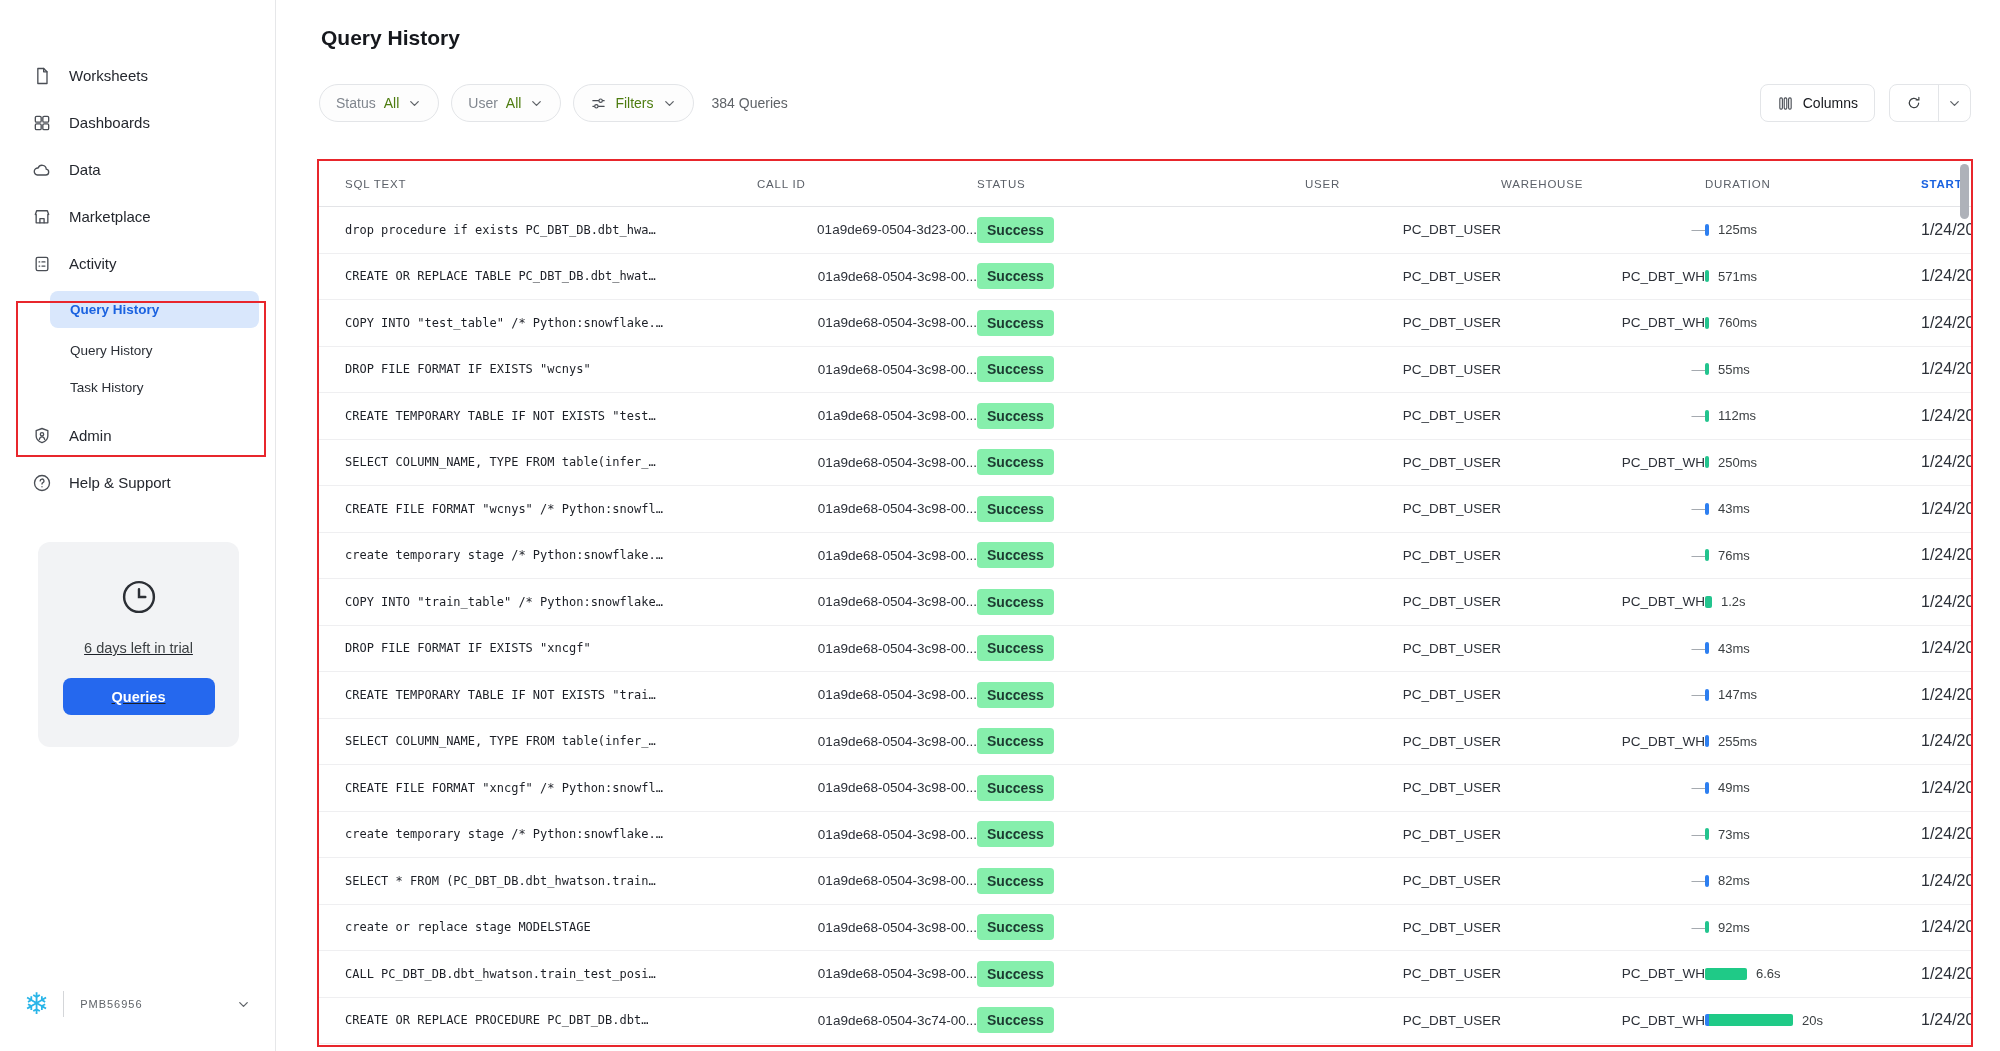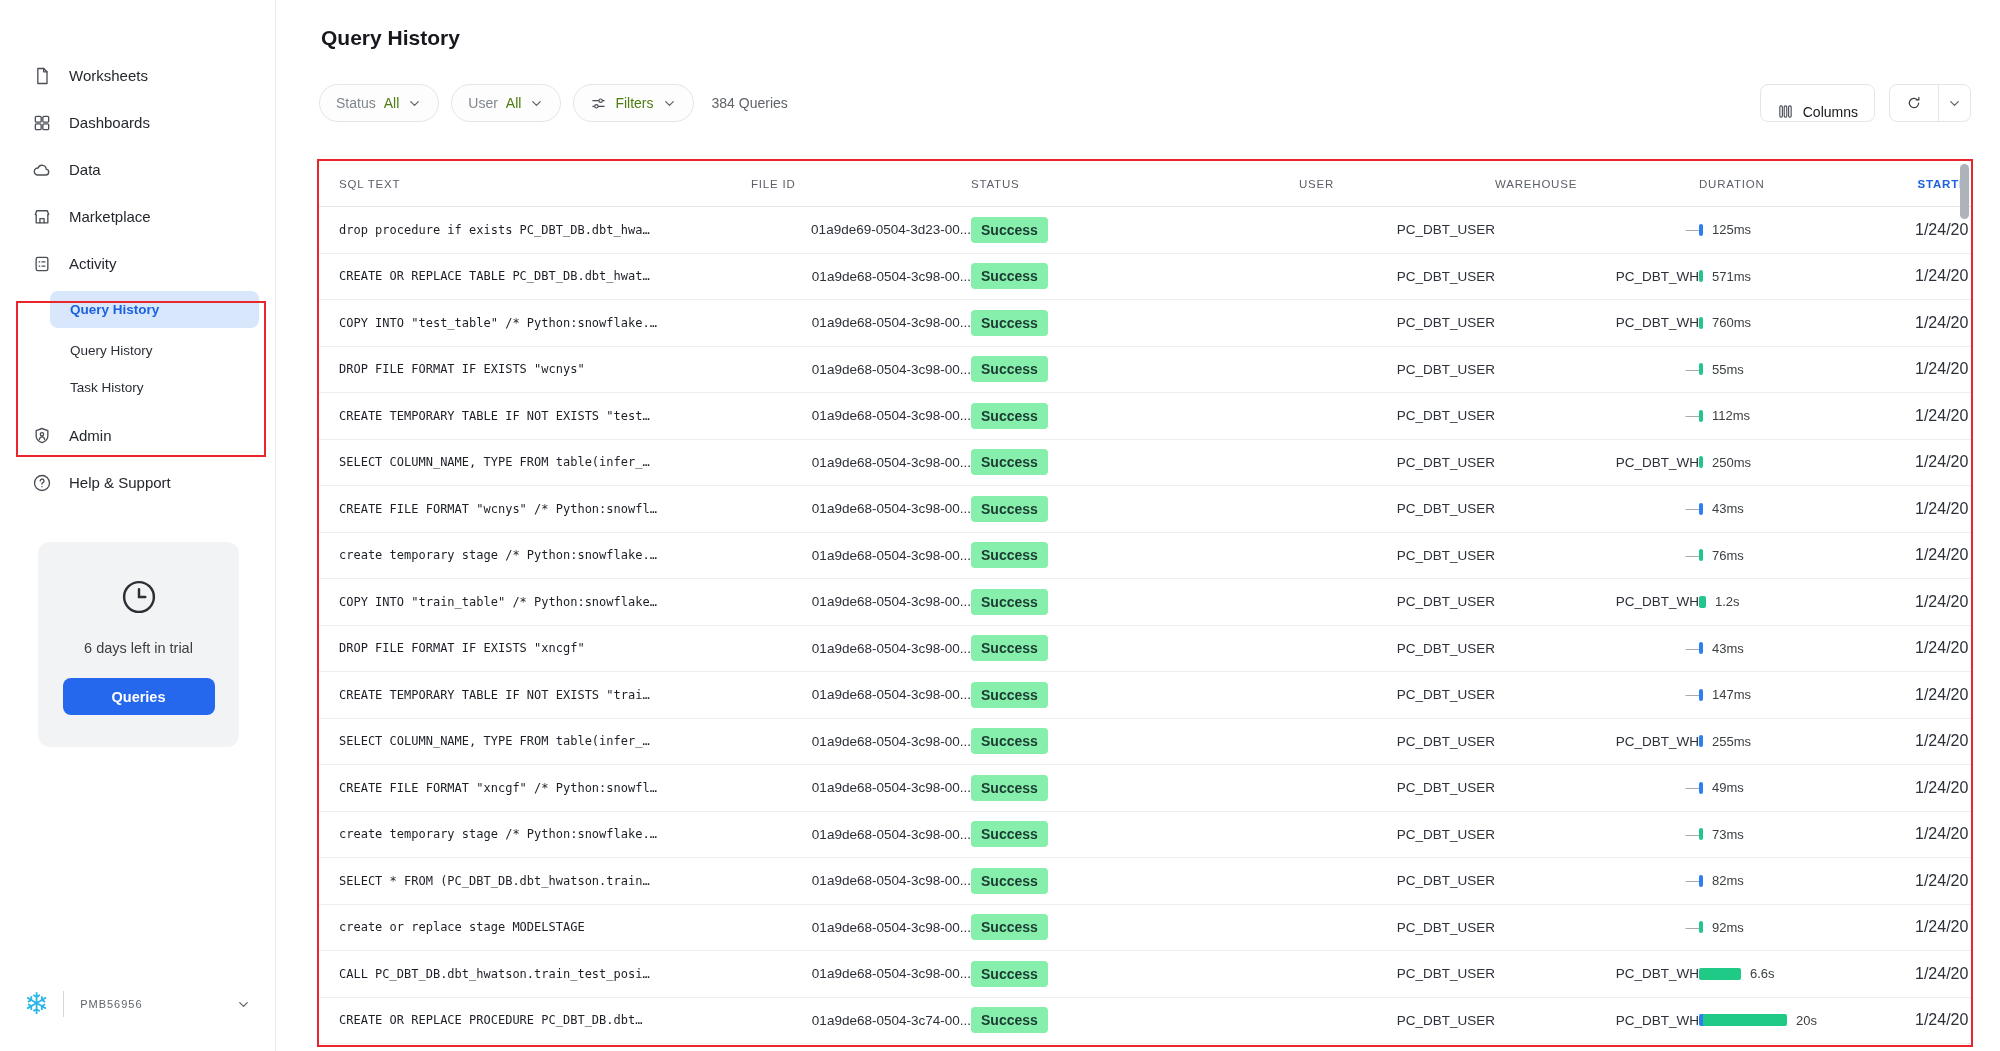--- a/index.html
+++ b/index.html
@@ -17,21 +17,21 @@
   .account-chev { position:absolute; right:22px; top:42px; }
 
   .nav { margin-top:52px; }
   .nav-item { display:flex; align-items:center; height:47px; padding-left:32px; cursor:pointer; }
   .nav-item .icn { width:20px; height:20px; margin-right:17px; flex:0 0 auto; }
   .nav-item span.lbl { font-size:15px; color:#24272e; }
   .subnav { padding:2px 0 6px 0; }
   .subitem { display:flex; align-items:center; height:37px; padding-left:70px; font-size:13.5px; color:#2b2f36; cursor:pointer; }
   .subitem.active { margin:2px 16px 4px 50px; padding-left:20px; height:37px; background:#d9e7fc; border-radius:8px; color:#1a62e0; font-weight:700; }
 
-  .trial-card { margin:36px 36px 0 38px; background:#f2f3f5; border-radius:12px; padding:34px 16px 32px; display:flex; flex-direction:column; align-items:center; }
+  .trial-card { margin:36px 36px 0 38px; background:#f2f3f5; border-radius:12px; padding:34px 16px 32px; display:flex; flex-direction:column; align-items:center;text-decoration:underline; }
   .trial-msg { margin-top:22px; font-size:14.5px; color:#3c4043; }
   .upgrade-btn { margin-top:22px; width:152px; height:37px; background:#2568ee; color:#fff; font-size:14.5px; font-weight:700; border:none; border-radius:8px; cursor:pointer; font-family:inherit; }
 
   .side-footer { margin-top:auto; display:flex; align-items:center; padding:0 24px 32px 24px; }
   .sf-logo { font-size:30px; color:#29b5e8; line-height:1; }
   .sf-div { width:1px; height:26px; background:#d4d6d9; margin:0 16px 0 14px; }
   .sf-acct { font-size:11px; letter-spacing:1px; color:#5f6368; }
   .sf-chev { margin-left:auto; }
 
   svg.icn { fill:none; stroke:#4a4e55; stroke-width:1.6; stroke-linecap:round; stroke-linejoin:round; }
@@ -41,32 +41,32 @@
   .main { position:absolute; left:277px; top:0; width:1723px; height:1051px; padding:26px 0 0 42px; }
   .page-title { font-size:21px; font-weight:700; color:#16181d; margin-left:2px; }
 
   .toolbar { display:flex; align-items:center; margin-top:34px; width:1652px; }
   .pill { display:flex; align-items:center; height:38px; padding:0 16px; border:1px solid #e3e5e8; border-radius:19px; background:#fdfdfd; margin-right:12px; cursor:pointer; }
   .pill .plabel { font-size:14px; color:#80868e; margin-right:8px; }
   .pill .pvalue { font-size:14px; font-weight:400; color:#4d7c0f; margin-right:8px; }
   .pill svg.icn { width:17px; height:17px; margin-right:8px; }
   .queries-count { font-size:14px; color:#5f6368; margin-left:6px; }
   .tb-right { margin-left:auto; display:flex; align-items:center; }
-  .columns-btn { display:flex; align-items:flex-end; height:38px; padding:1px 16px; border:1px solid #e3e5e8; border-radius:8px; background:#fff; cursor:pointer; font-family:inherit; }
+  .columns-btn { display:flex; align-items:center; height:38px; padding:1px 16px; border:1px solid #e3e5e8; border-radius:8px; background:#fff; cursor:pointer; font-family:inherit; }
   .columns-btn svg.icn { width:17px; height:17px; margin-right:9px; }
   .columns-btn .clabel { font-size:14px; font-weight:500; color:#16181d; }
   .split-btn { display:flex; align-items:stretch; height:38px; border:1px solid #e3e5e8; border-radius:8px; margin-left:14px; overflow:hidden; background:#fff; }
   .split-seg { display:flex; align-items:center; justify-content:center; cursor:pointer; }
   .seg-refresh { width:48px; }
   .seg-dd { width:32px; border-left:1px solid #e3e5e8; }
   .seg-refresh svg { width:16px; height:16px; fill:none; stroke:#3c4043; stroke-width:1.8; stroke-linecap:round; }
 
   
   .table-wrapper { position:absolute; left:42px; top:161px; width:1652px; height:884px; background:#fff; overflow:hidden; }
-  .thead-row, .trow { display:grid; grid-template-columns:412px 220px 328px 196px 204px 216px 1fr; align-items:center; padding-left:20px; }
+  .thead-row, .trow { display:grid; grid-template-columns:412px 220px 328px 196px 204px 216px 1fr; align-items:center; padding-left:26px; }
   .thead-row { height:46px; border-bottom:1px solid #e3e4e7; }
   .hc { font-size:11.5px; letter-spacing:.8px; color:#5b6068; font-weight:500; white-space:nowrap; }
   .hc.start { color:#1a62e0; font-weight:700; text-align:right; padding-right:8px; overflow:hidden; }
   .trow { height:46.5px; border-bottom:1px solid #efeff1; cursor:pointer; }
   .c-sql { font-family:"DejaVu Sans Mono", monospace; font-size:12px; color:#1c1f26; white-space:nowrap; overflow:hidden; padding-right:24px; }
   .c-qid, .c-user, .c-wh { font-size:13.5px; color:#2c3038; white-space:nowrap; overflow:hidden;text-align:right; }
   .c-wh.dash { color:#9aa0a6; }
   .badge { display:inline-block; background:#86efac; color:#1c3a31; font-size:14px; font-weight:700; padding:5px 10px; border-radius:4px; }
   .c-dur { display:flex; align-items:center; }
   .dbar { display:inline-block; height:12px; border-radius:2px; margin-right:9px; flex:0 0 auto; }
@@ -228,21 +228,21 @@
                 <polyline points="6 9 12 15 18 9"></polyline>
               </svg>
           </div>
         </div>
       </div>
     </div>
 
     <div class="table-wrapper">
       <div class="thead-row">
         <div class="hc">SQL TEXT</div>
-        <div class="hc">FILE ID</div>
+        <div class="hc">CALL ID</div>
         <div class="hc">STATUS</div>
         <div class="hc">USER</div>
         <div class="hc">WAREHOUSE</div>
         <div class="hc">DURATION</div>
         <div class="hc start">STARTI</div>
       </div>
       <div>
           <div class="trow">
             <div class="c-sql">drop procedure if exists PC_DBT_DB.dbt_hwa…</div>
             <div class="c-qid">01a9de69-0504-3d23-00...</div>

